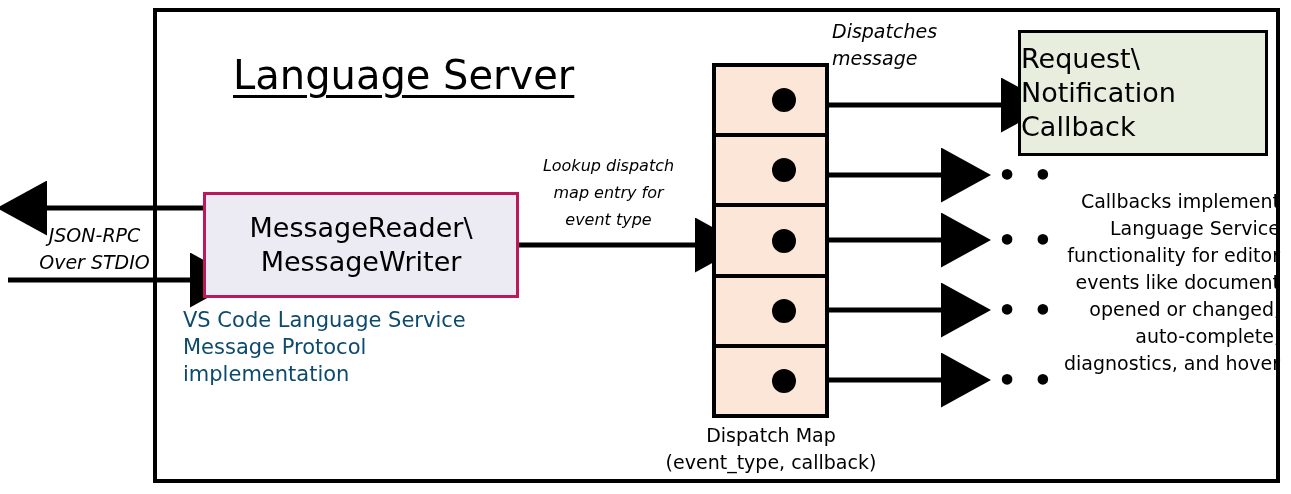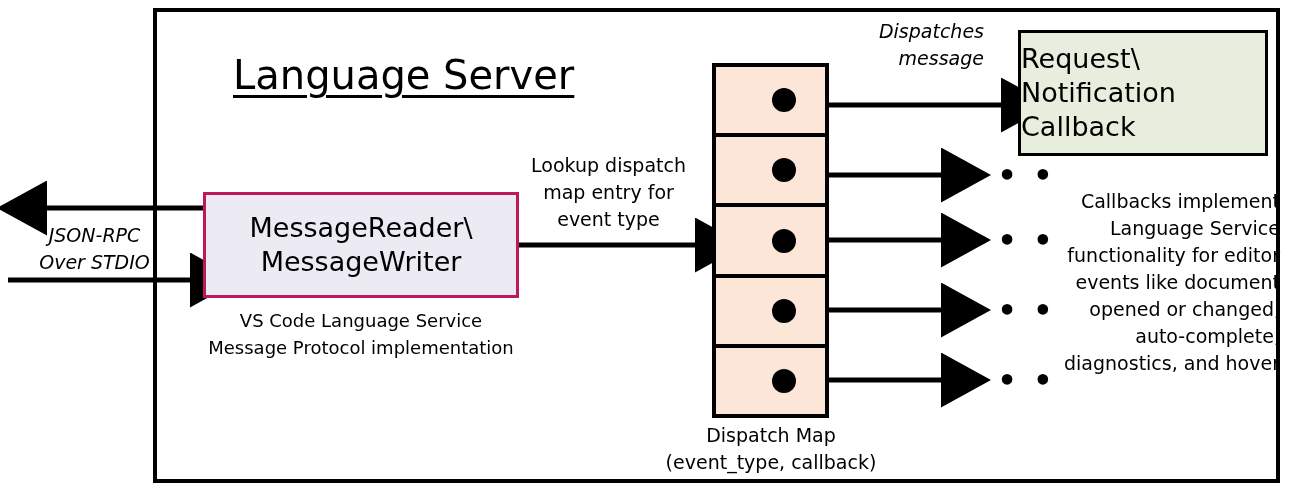--- a/index.html
+++ b/index.html
@@ -56,55 +56,56 @@
     font-size: 27px;
     line-height: 34px;
     color: #000000;
     text-align: center;
   }
   .mrw-caption {
     position: absolute;
     left: 183px;
     top: 307px;
     width: 356px;
-    text-align: center;
-    font-size: 18px;
-    line-height: 27px;
-    color: #000000;
+    text-align: left;
+    font-size: 21px;
+    line-height: 27px;
+    color: #0c4a6e;
   }
   
   .jsonrpc-label {
     position: absolute;
     left: 22px;
     top: 222px;
     width: 145px;
     text-align: center;
     font-style: italic;
     font-size: 19px;
     line-height: 27px;
     color: #000000;
   }
   
   .lookup-label {
     position: absolute;
     left: 516px;
     top: 152px;
     width: 185px;
     text-align: center;
-    font-size: 19px;
+    font-style: italic;
+    font-size: 16px;
     line-height: 27px;
     color: #000000;
   }
   
   .dispatch-label {
     position: absolute;
     left: 832px;
     top: 18px;
     width: 152px;
-    text-align: right;
+    text-align: left;
     font-style: italic;
     font-size: 19px;
     line-height: 27px;
     color: #000000;
   }
   
   .dispatch-map {
     position: absolute;
     left: 712px;
     top: 63px;

